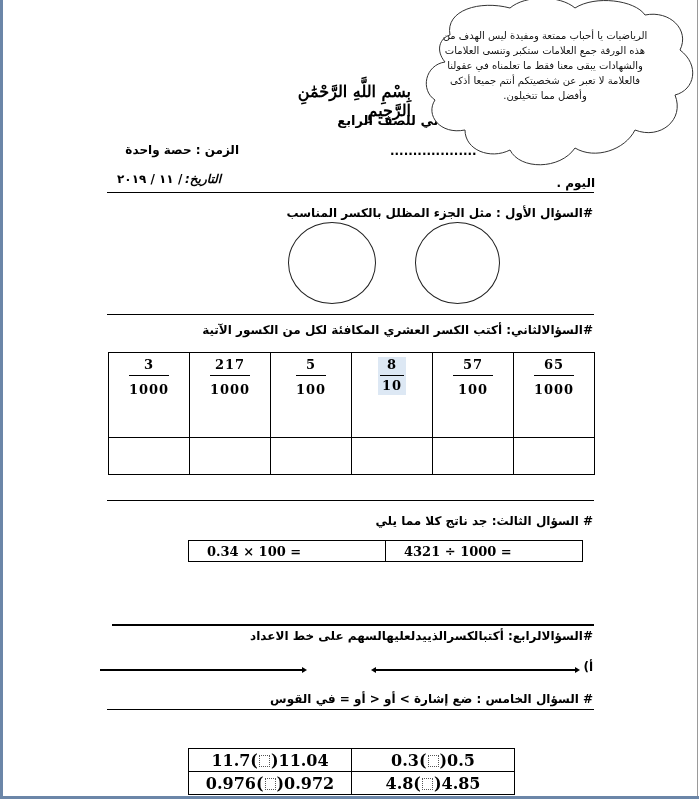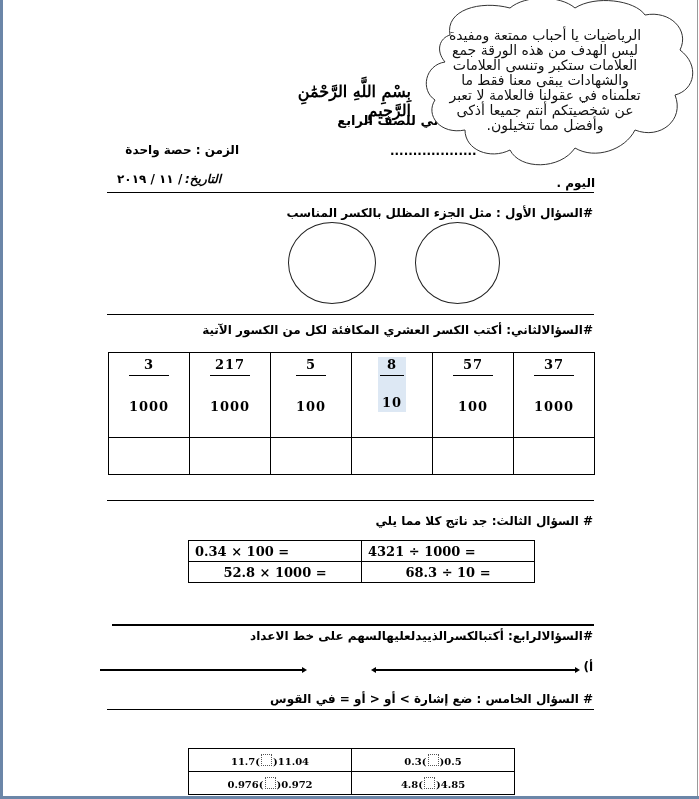--- a/index.html
+++ b/index.html
@@ -13,33 +13,33 @@
   .ar { font-family:"DejaVu Sans", sans-serif; font-size:12px; font-weight:bold; white-space:nowrap; }
   .hr { position:absolute; height:1px; background:#000; }
   .circle { position:absolute; border:1px solid #222; border-radius:50%; }
   table.frac { position:absolute; left:108px; top:352px; border-collapse:collapse; }
   table.frac td { border:1px solid #000; width:80px; padding:0; text-align:center; vertical-align:top; }
   table.frac tr.r1 td { height:84px; }
   table.frac tr.r2 td { height:36px; }
   .fr { display:inline-block; margin-top:4px; font-family:"DejaVu Serif", serif; font-weight:bold; font-size:13px; letter-spacing:1px; }
   .fr .num { display:block; padding:0 2px 3px; }
   .fr .bar { display:block; height:1px; background:#000; margin:0 auto; width:40px; }
-  .fr .den { display:block; padding-top:6px;margin-top:17px; }
+  .fr .den { display:block; padding-top:6px; }
   .fr.hl { background:#dde8f4; padding:0 2px 2px; }
   table.calc { position:absolute; left:188px; top:540px; border-collapse:collapse; }
-  table.calc td { border:1px solid #000; width:160px; height:20px; padding:0 6px; font-family:"DejaVu Serif", serif;
+  table.calc td { border:1px solid #000; width:160px; height:20px; padding:0 18px; font-family:"DejaVu Serif", serif;
                   font-weight:bold; font-size:13px; white-space:nowrap; }
   table.cmp { position:absolute; left:188px; top:748px; border-collapse:collapse; }
   table.cmp td { border:1px solid #000; width:160px; height:20px; text-align:center; font-family:"DejaVu Serif", serif;
-                 font-weight:bold; font-size:10px; white-space:nowrap; }
+                 font-weight:bold; font-size:16px; white-space:nowrap; }
   .box { display:inline-block; width:9px; height:10px; border:1px dotted #555; vertical-align:-1px; margin:0 1px; }
   .arrow-line { position:absolute; height:2px; background:#000; }
   .arrowhead-r { position:absolute; width:0; height:0; border-top:3px solid transparent; border-bottom:3px solid transparent; border-left:5px solid #000; }
   .arrowhead-l { position:absolute; width:0; height:0; border-top:3px solid transparent; border-bottom:3px solid transparent; border-right:5px solid #000; }
-  .cloud-text { position:absolute; left:440px; top:28px; width:210px; font-size:14px; line-height:15px; text-align:center; direction:rtl; color:#111; }
+  .cloud-text { position:absolute; left:440px; top:28px; width:210px; font-size:10px; line-height:15px; text-align:center; direction:rtl; color:#111; }
 </style>
 </head>
 <body>
 
 <div class="frame-left"></div>
 <div class="frame-right"></div>
 <div class="frame-bottom"></div>
 
 <div class="abs rtl" style="left:285px; top:82px; width:126px; text-align:right; font-family:'DejaVu Serif',serif; font-size:16px; font-weight:bold;">بِسْمِ اللَّهِ الرَّحْمَٰنِ الرَّحِيمِ</div>
 <div class="abs rtl ar" style="right:124px; top:113px; font-size:13px;">ن رياضيات الشهر الثاني للصف الرابع</div>
@@ -57,21 +57,21 @@
 
 <div class="abs rtl ar" style="right:106px; top:206px;">#السؤال الأول : مثل الجزء المظلل بالكسر المناسب</div>
 <div class="circle" style="left:415px; top:222px; width:83px; height:80px;"></div>
 <div class="circle" style="left:288px; top:222px; width:86px; height:80px;"></div>
 <div class="hr" style="left:107px; top:314px; width:487px;"></div>
 
 <div class="abs rtl ar" style="right:106px; top:323px;">#السؤالالثاني: أكتب الكسر العشري المكافئة لكل من الكسور الآتية</div>
 <table class="frac" dir="rtl">
   <tbody>
       <tr class="r1">
-    <td><span class="fr"><span class="num">37</span><span class="bar"></span><span class="den">1000</span></span></td>
+    <td><span class="fr"><span class="num">65</span><span class="bar"></span><span class="den">1000</span></span></td>
     <td><span class="fr"><span class="num">57</span><span class="bar"></span><span class="den">100</span></span></td>
     <td><span class="fr hl"><span class="num">8</span><span class="bar" style="width:24px"></span><span class="den" style="padding-top:2px">10</span></span></td>
     <td><span class="fr"><span class="num">5</span><span class="bar" style="width:30px"></span><span class="den">100</span></span></td>
     <td><span class="fr"><span class="num">217</span><span class="bar"></span><span class="den">1000</span></span></td>
     <td><span class="fr"><span class="num">3</span><span class="bar"></span><span class="den">1000</span></span></td>
   </tr>
   <tr class="r2">
     <td></td>
     <td></td>
     <td></td>
@@ -82,24 +82,20 @@
 </tbody>
   </table>
 <div class="hr" style="left:107px; top:500px; width:487px;"></div>
 
 <div class="abs rtl ar" style="right:106px; top:514px;"># السؤال الثالث: جد ناتج كلا مما يلي</div>
 <table class="calc">
   <tbody>
       <tr>
     <td style="text-align:left;">0.34 × 100 =</td>
     <td style="text-align:left;">4321 ÷ 1000 =</td>
-  </tr>
-  <tr>
-    <td style="text-align:center;">52.8 × 1000 =</td>
-    <td style="text-align:center;">68.3 ÷ 10 =</td>
   </tr>
 </tbody>
   </table>
 <div class="hr" style="left:112px; top:624px; width:482px; height:2px;"></div>
 
 <div class="abs rtl ar" style="right:106px; top:629px;">#السؤالالرابع: أكتبالكسرالذييدلعليهالسهم على خط الاعداد</div>
 <div class="abs rtl ar" style="right:106px; top:660px;">أ)</div>
 <div>
   <div class="arrowhead-l" style="left:371px; top:667px;"></div>
   <div class="arrow-line" style="left:375px; top:669px; width:200px;"></div>

